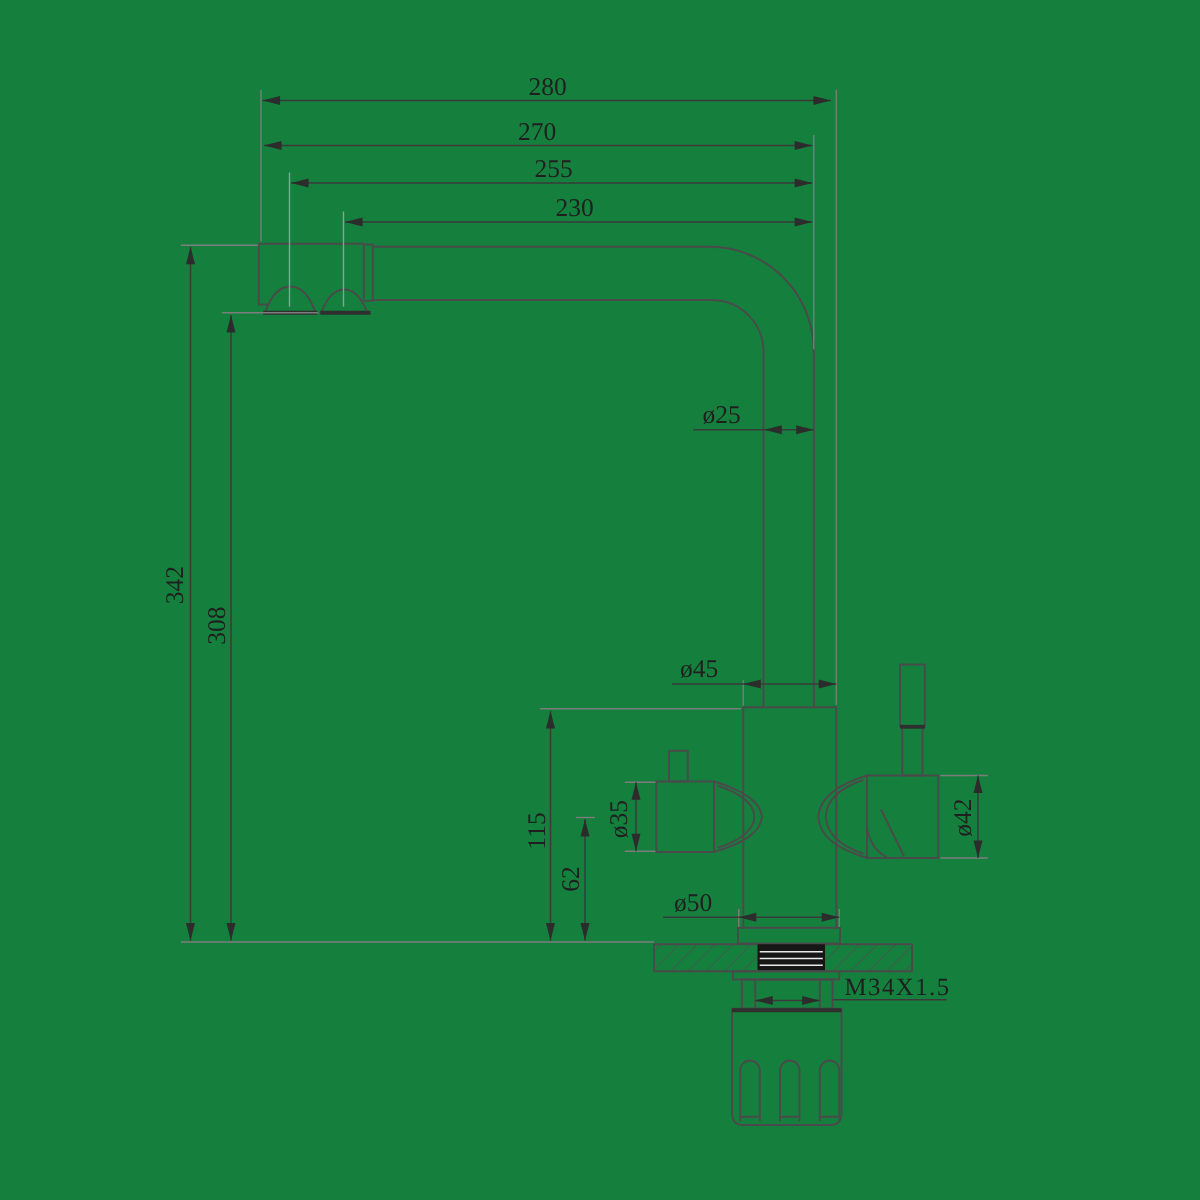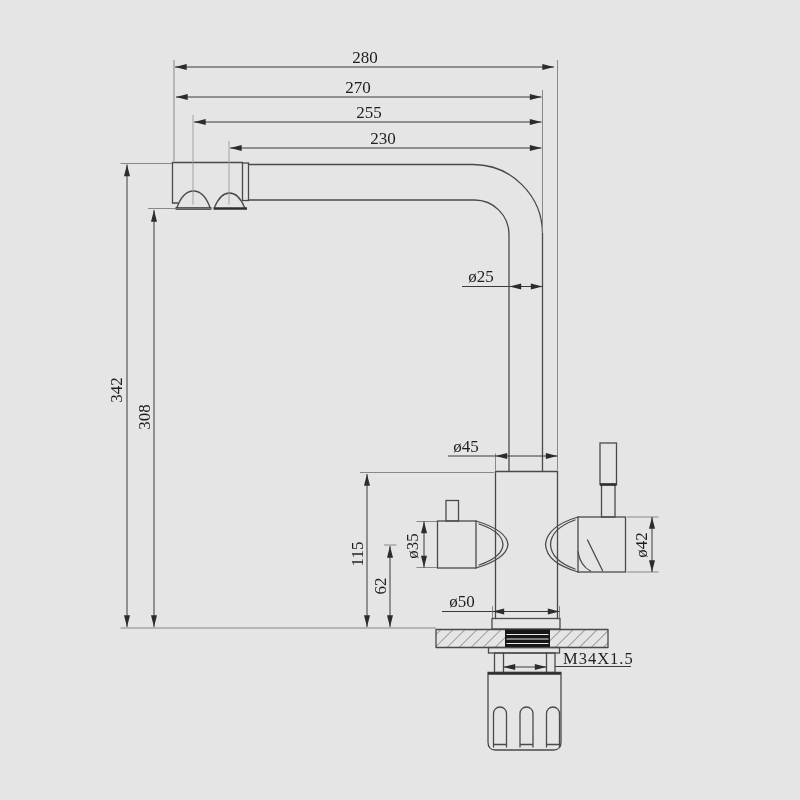--- a/index.html
+++ b/index.html
@@ -1,16 +1,16 @@
 <!DOCTYPE html>
 <html><head>
 <meta charset="utf-8">
 <style>
   html,body{margin:0;padding:0;background:#ffffff;}
-  .canvas{width:800px;height:800px;background:#e5e5e5;position:relative;overflow:hidden;}
+  .canvas{width:800px;height:800px;background:#15803d;position:relative;overflow:hidden;}
   svg{display:block;}
   .obj{stroke:#4a4a4a;stroke-width:1.3;fill:none;stroke-linecap:round;}
   .obj-thick{stroke:#2f2f2f;stroke-width:2.6;fill:none;stroke-linecap:butt;}
   .dim{stroke:#3a3a3a;stroke-width:1;fill:none;}
   .ext{stroke:#7d7d7d;stroke-width:0.9;fill:none;}
   .cline{stroke:#9a9a9a;stroke-width:0.9;fill:none;}
   .dimtext{font-family:"Liberation Serif","DejaVu Serif",serif;font-size:17px;fill:#1f1f1f;}
   .threadtext{font-family:"Liberation Serif","DejaVu Serif",serif;font-size:16.5px;fill:#1f1f1f;letter-spacing:1px;}
 </style>
 </head>

